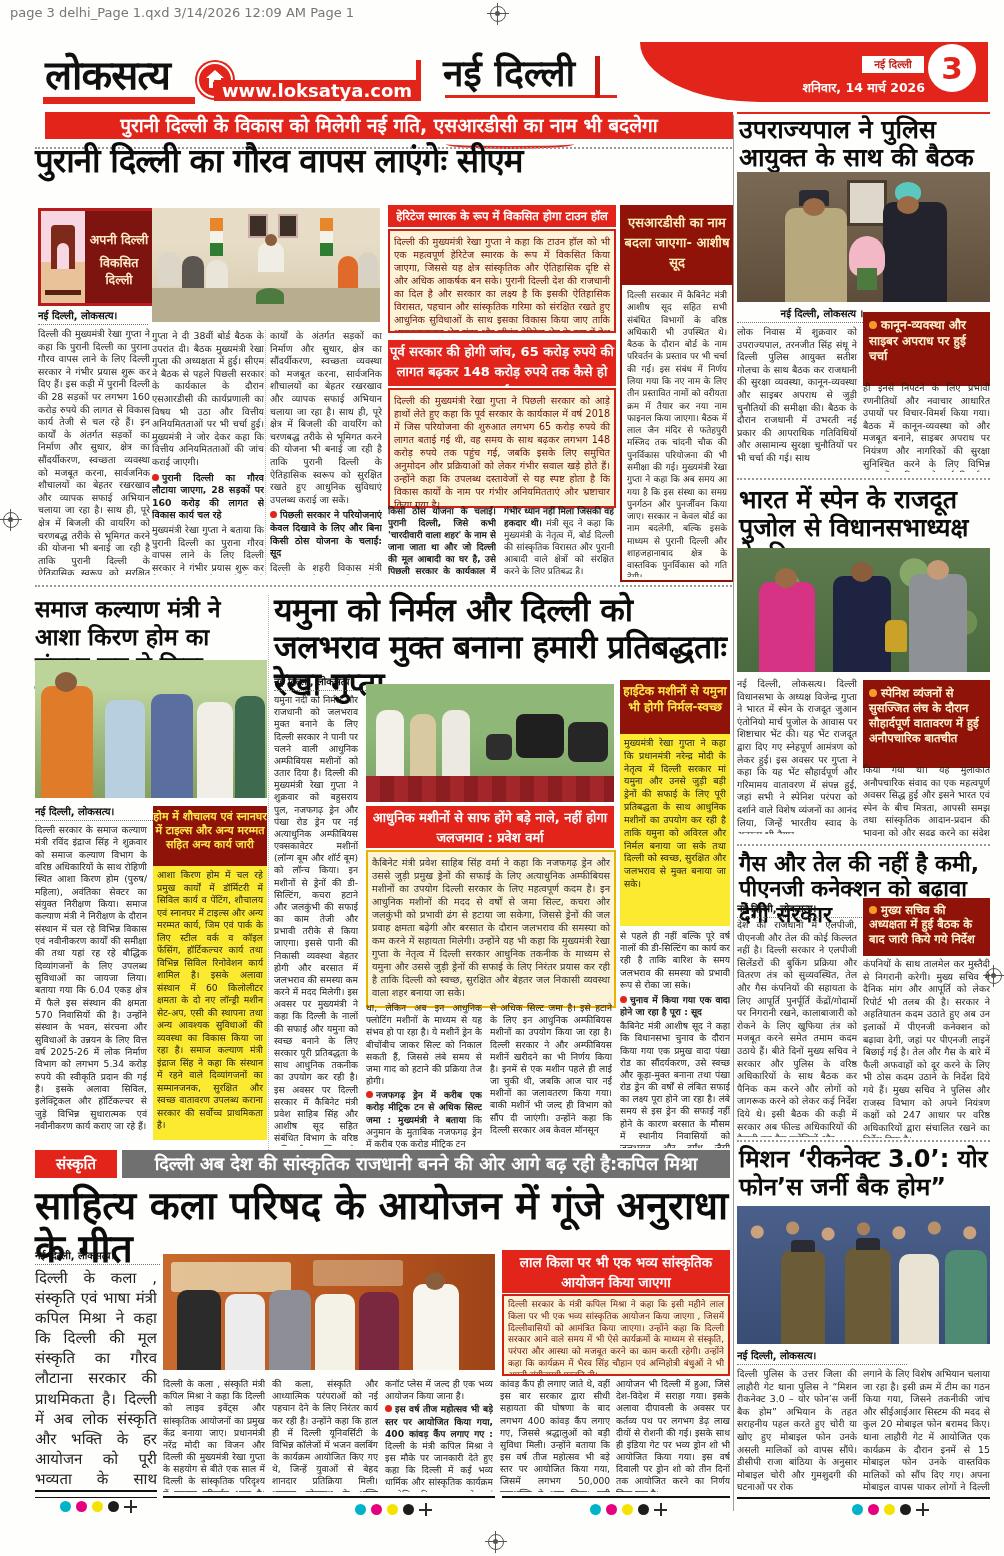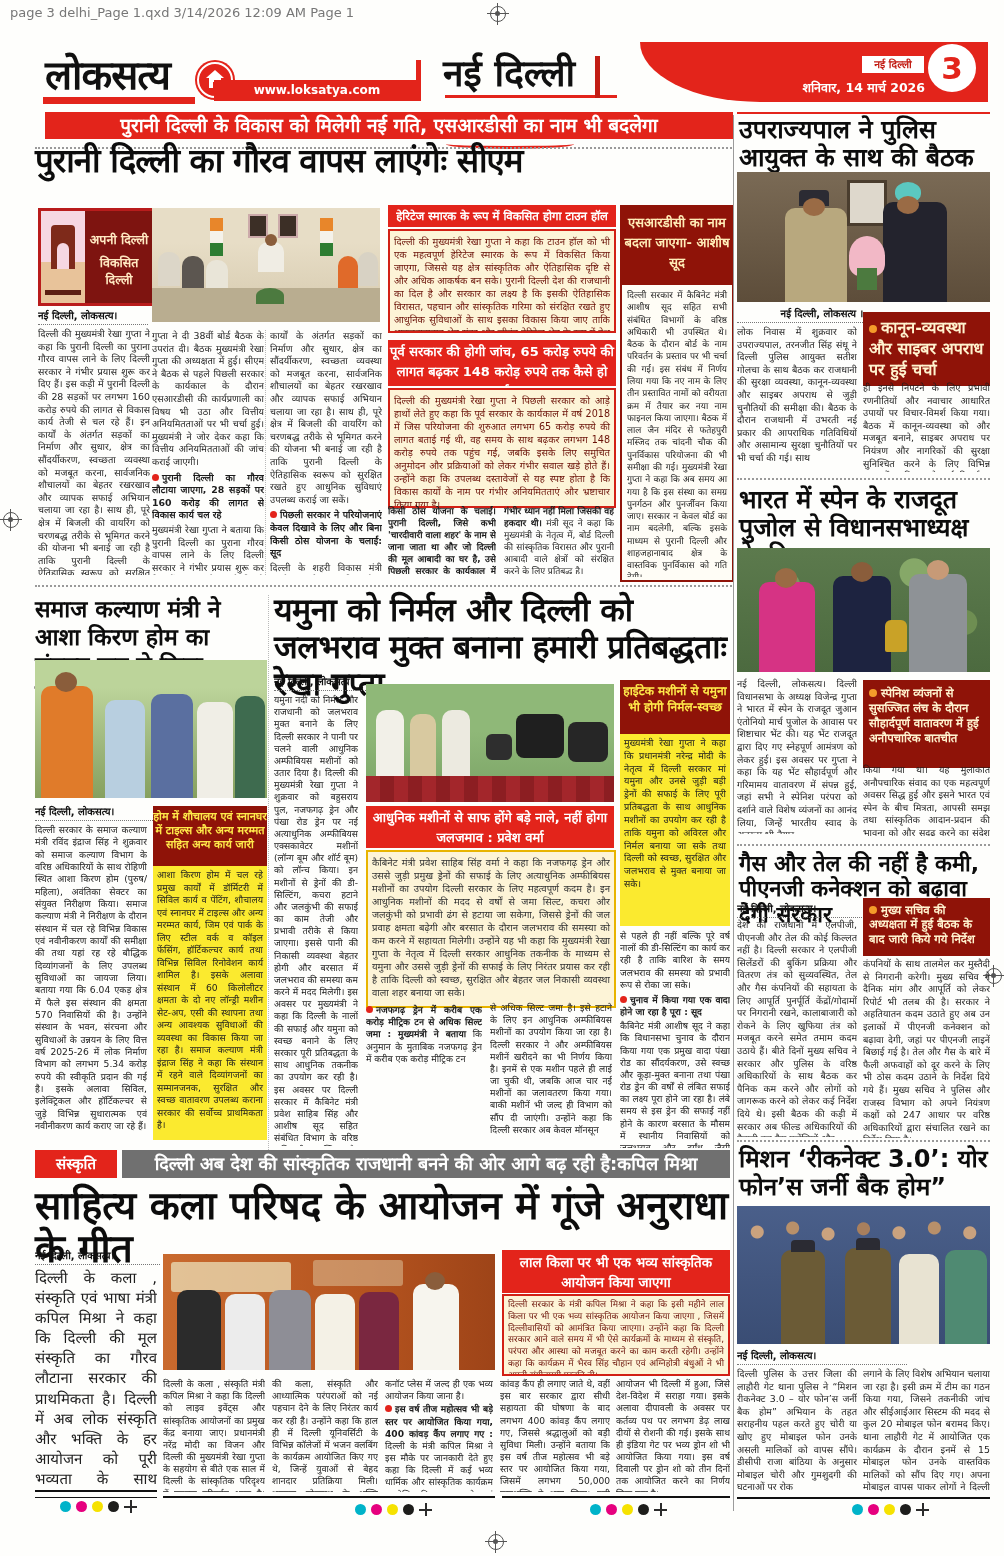--- a/index.html
+++ b/index.html
@@ -68,21 +68,21 @@
       <b></b>
     </span>
 
   <div class="abs" style="left:45px;top:46px;font-size:40px;font-weight:800;color:#101010;letter-spacing:-1px;">लोकसत्य</div>
   <div class="abs" style="left:43px;top:97px;width:152px;height:7px;background:#e3241b;"></div>
   <span class="home" style="left:197px;top:62px;">
       <span class="roof"></span>
       <span class="base"></span>
       <span class="door"></span>
     </span>
-  <div class="abs" style="left:214px;top:80px;width:206px;height:21px;background:#e3241b;color:#fff;font-size:12px;font-weight:bold;text-align:center;line-height:21px;">www.loksatya.com</div>
+  <div class="abs" style="left:214px;top:80px;width:206px;height:21px;background:#e3241b;color:#fff;font-size:18px;font-weight:bold;text-align:center;line-height:21px;">www.loksatya.com</div>
   <div class="abs" style="left:416px;top:60px;width:5px;height:41px;background:#e3241b;"></div>
   <div class="abs" style="left:443px;top:46px;width:200px;font-size:37px;font-weight:800;color:#101010;">नई दिल्ली</div>
   <div class="abs" style="left:445px;top:95px;width:172px;height:3px;background:#e3241b;"></div>
   <div class="abs" style="left:595px;top:56px;width:5px;height:42px;background:#c21d14;"></div>
   <div class="abs" style="left:640px;top:42px;width:348px;height:60px;background:#e3241b;border-bottom-left-radius:120px 60px;"></div>
   <div class="abs" style="left:862px;top:56px;width:62px;height:17px;background:#fff;color:#c21d14;font-size:10.5px;font-weight:bold;text-align:center;line-height:17px;">नई दिल्ली</div>
   <div class="abs" style="left:928px;top:44px;width:48px;height:48px;background:#fff;border-radius:50%;color:#e3241b;font-size:31px;font-weight:800;text-align:center;line-height:48px;">3</div>
   <div class="abs" style="left:745px;top:79px;width:180px;font-size:12.5px;font-weight:bold;color:#fff;text-align:right;">शनिवार, 14 मार्च 2026</div>
   <div class="abs" style="left:737px;top:112px;width:253px;height:2px;background:#e3241b;"></div>
 
@@ -159,21 +159,21 @@
     <div class="abs" style="left:62px;top:18px;width:30px;height:16px;background:#2b2b33;border-radius:4px 4px 0 0;"></div>
     <div class="abs" style="left:66px;top:26px;width:22px;height:18px;border-radius:50%;background:#9a6b45;"></div>
     <div class="fig" style="left:146px;top:30px;width:64px;height:100px;background:#23232d;"></div>
     <div class="abs" style="left:158px;top:10px;width:26px;height:20px;border-radius:50% 50% 40% 40%;background:#5bc8c0;"></div>
     <div class="abs" style="left:160px;top:24px;width:22px;height:18px;border-radius:50%;background:#9a6b45;"></div>
     <div class="abs" style="left:112px;top:64px;width:36px;height:40px;border-radius:50% 50% 30% 30%;background:#f2b8c6;"></div>
     <div class="abs" style="left:120px;top:96px;width:20px;height:22px;background:#4c7a3f;"></div>
   </div>
   <div class="dl" style="left:737px;top:306px;width:170px;text-align:center;">नई दिल्ली, लोकसत्य ।</div>
   <div class="tc" style="left:737px;top:326px;width:120px;height:146px;">लोक निवास में शुक्रवार को उपराज्यपाल, तरनजीत सिंह संधू ने दिल्ली पुलिस आयुक्त सतीश गोलचा के साथ बैठक कर राजधानी की सुरक्षा व्यवस्था, कानून-व्यवस्था और साइबर अपराध से जुड़ी चुनौतियों की समीक्षा की। बैठक के दौरान राजधानी में उभरती नई प्रकार की आपराधिक गतिविधियों और असामान्य सुरक्षा चुनौतियों पर भी चर्चा की गई। साथ</div>
-  <div class="abs mh" style="left:863px;top:312px;width:115px;height:62px;text-align:left;padding:6px 6px;font-size:16px;line-height:1.3;color:#fff3cf;">
+  <div class="abs mh" style="left:863px;top:312px;width:115px;height:62px;text-align:left;padding:6px 6px;font-size:12px;line-height:1.3;color:#fff3cf;">
     <span class="blo"></span><span>कानून-व्यवस्था और साइबर अपराध पर हुई चर्चा</span>
   </div>
   <div class="tc" style="left:863px;top:382px;width:127px;height:90px;">ही इनसे निपटने के लिए प्रभावी रणनीतियों और नवाचार आधारित उपायों पर विचार-विमर्श किया गया। बैठक में कानून-व्यवस्था को और मजबूत बनाने, साइबर अपराध पर नियंत्रण और नागरिकों की सुरक्षा सुनिश्चित करने के लिए विभिन्न पहलुओं पर विस्तार से चर्चा की गई।</div>
   <div class="dotr" style="left:737px;top:478px;width:253px;"></div>
 
   <div class="h1" style="left:739px;top:486px;width:251px;font-size:25px;line-height:1.12;">भारत में स्पेन के राजदूत पुजोल से विधानसभाध्यक्ष ने की मुलाकात</div>
   <div class="ph" style="left:737px;top:548px;width:253px;height:124px;background:radial-gradient(circle at 20% 30%,#7a9a5e 12px,transparent 13px),radial-gradient(circle at 70% 20%,#86a868 14px,transparent 15px),radial-gradient(circle at 90% 60%,#6e8e52 12px,transparent 13px),linear-gradient(#5c7a4d,#4c6a3f);">
     <div class="fig" style="left:22px;top:34px;width:56px;height:90px;background:#d63384;"></div>
     <div class="abs" style="left:38px;top:20px;width:22px;height:20px;border-radius:50%;background:#9a6b45;"></div>
     <div class="fig" style="left:96px;top:28px;width:58px;height:96px;background:#1d2340;"></div>
@@ -252,20 +252,21 @@
     <div class="fig" style="left:10px;top:26px;width:28px;height:66px;background:#f2f0e8;"></div>
     <div class="fig" style="left:44px;top:30px;width:26px;height:62px;background:#d8c9a0;"></div>
     <div class="fig" style="left:76px;top:26px;width:28px;height:66px;background:#eceae0;"></div>
     <div class="abs" style="left:0;bottom:0;width:248px;height:26px;background:repeating-linear-gradient(90deg,#a3262b 0 14px,#8c1e22 14px 28px);"></div>
   </div>
 
   <div class="abs rh" style="left:366px;top:806px;width:248px;height:40px;font-size:13px;line-height:1.5;padding-top:2px;">आधुनिक मशीनों से साफ होंगे बड़े नाले, नहीं होगा जलजमाव : प्रवेश वर्मा</div>
   <div class="abs" style="left:366px;top:850px;width:238px;height:146px;background:#fdf4d7;border:2px solid #e8b400;color:#333;padding:4px 4px;font-size:9.6px;line-height:1.36;text-align:justify;overflow:hidden;">कैबिनेट मंत्री प्रवेश साहिब सिंह वर्मा ने कहा कि नजफगढ़ ड्रेन और उससे जुड़ी प्रमुख ड्रेनों की सफाई के लिए अत्याधुनिक अम्फीबियस मशीनों का उपयोग दिल्ली सरकार के लिए महत्वपूर्ण कदम है। इन आधुनिक मशीनों की मदद से वर्षों से जमा सिल्ट, कचरा और जलकुंभी को प्रभावी ढंग से हटाया जा सकेगा, जिससे ड्रेनों की जल प्रवाह क्षमता बढ़ेगी और बरसात के दौरान जलभराव की समस्या को कम करने में सहायता मिलेगी। उन्होंने यह भी कहा कि मुख्यमंत्री रेखा गुप्ता के नेतृत्व में दिल्ली सरकार आधुनिक तकनीक के माध्यम से यमुना और उससे जुड़ी ड्रेनों की सफाई के लिए निरंतर प्रयास कर रही है ताकि दिल्ली को स्वच्छ, सुरक्षित और बेहतर जल निकासी व्यवस्था वाला शहर बनाया जा सके।</div>
 
   <div class="tc" style="left:366px;top:1002px;width:116px;height:146px;font-size:9.1px;">
+    <span>था, लेकिन अब इन आधुनिक फ्लोटिंग मशीनों के माध्यम से यह संभव हो पा रहा है। ये मशीनें ड्रेन के बीचोंबीच जाकर सिल्ट को निकाल सकती हैं, जिससे लंबे समय से जमा गाद को हटाने की प्रक्रिया तेज होगी।</span>
     <div style="margin-top:2px;"><span class="bl"></span><span class="bold">नजफगढ़ ड्रेन में करीब एक करोड़ मीट्रिक टन से अधिक सिल्ट जमा : मुख्यमंत्री ने बताया</span>
     <span>कि अनुमान के मुताबिक नजफगढ़ ड्रेन में करीब एक करोड़ मीट्रिक टन</span></div>
   </div>
   <div class="tc" style="left:490px;top:1002px;width:122px;height:146px;font-size:9.1px;">से अधिक सिल्ट जमा है। इसे हटाने के लिए इन आधुनिक अम्फीबियस मशीनों का उपयोग किया जा रहा है। दिल्ली सरकार ने और अम्फीबियस मशीनें खरीदने का भी निर्णय किया है। इनमें से एक मशीन पहले ही लाई जा चुकी थी, जबकि आज चार नई मशीनों का जलावतरण किया गया। बाकी मशीनें भी जल्द ही विभाग को सौंप दी जाएंगी। उन्होंने कहा कि दिल्ली सरकार अब केवल मॉनसून</div>
 
   <div class="abs myh" style="left:620px;top:680px;width:110px;height:50px;font-size:12px;line-height:1.3;padding-top:4px;">हाईटेक मशीनों से यमुना भी होगी निर्मल-स्वच्छ</div>
   <div class="abs yb" style="left:620px;top:734px;width:102px;height:186px;padding:3px 4px;font-size:9.3px;line-height:1.38;overflow:hidden;">मुख्यमंत्री रेखा गुप्ता ने कहा कि प्रधानमंत्री नरेन्द्र मोदी के नेतृत्व में दिल्ली सरकार मां यमुना और उनसे जुड़ी बड़ी ड्रेनों की सफाई के लिए पूरी प्रतिबद्धता के साथ आधुनिक मशीनों का उपयोग कर रही है ताकि यमुना को अविरल और निर्मल बनाया जा सके तथा दिल्ली को स्वच्छ, सुरक्षित और जलभराव से मुक्त बनाया जा सके।</div>
   <div class="tc" style="left:620px;top:930px;width:110px;height:218px;font-size:9.1px;">
     <span>से पहले ही नहीं बल्कि पूरे वर्ष नालों की डी-सिल्टिंग का कार्य कर रही है ताकि बारिश के समय जलभराव की समस्या को प्रभावी रूप से रोका जा सके।</span>
     <div style="margin-top:3px;"><span class="bl"></span><span class="bold">चुनाव में किया गया एक वादा होने जा रहा है पूरा : सूद</span></div>

